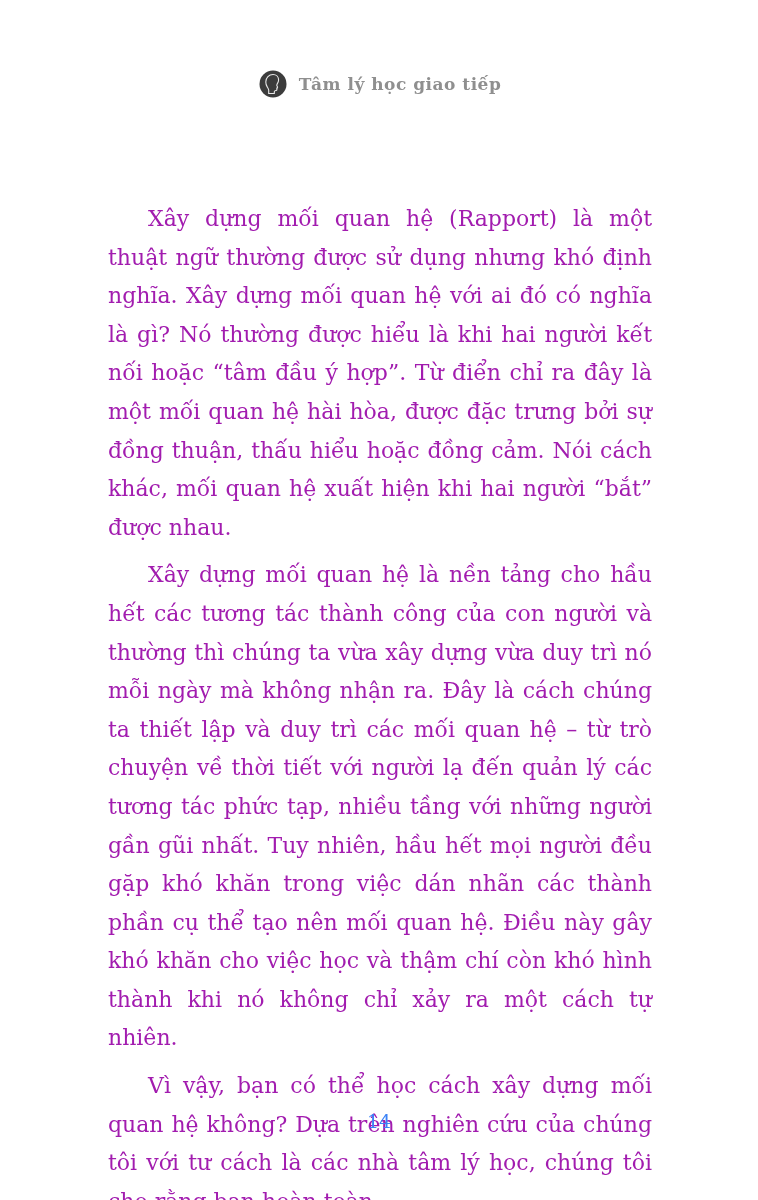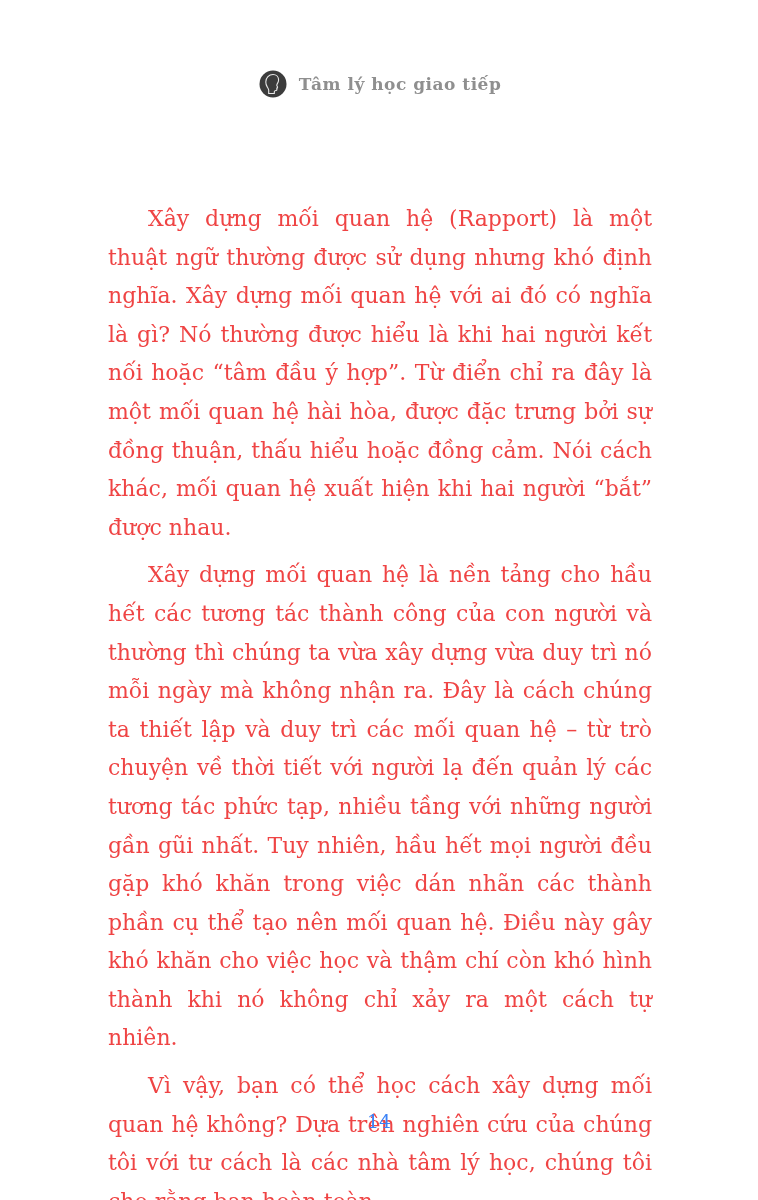--- a/index.html
+++ b/index.html
@@ -66,21 +66,21 @@
     width: 544px;
     color: #1d1d1d;
   }
 
   .body-text p {
     font-size: 22px;
     line-height: 38.6px;
     text-align: justify;
     text-indent: 40px;
     margin: 0;
-    color: #ef4444;
+    color: #a21caf;
   }
 
   .body-text p + p {
     margin-top: 9px;
   }
 
   
   .page-number {
     position: absolute;
     bottom: 68px;

